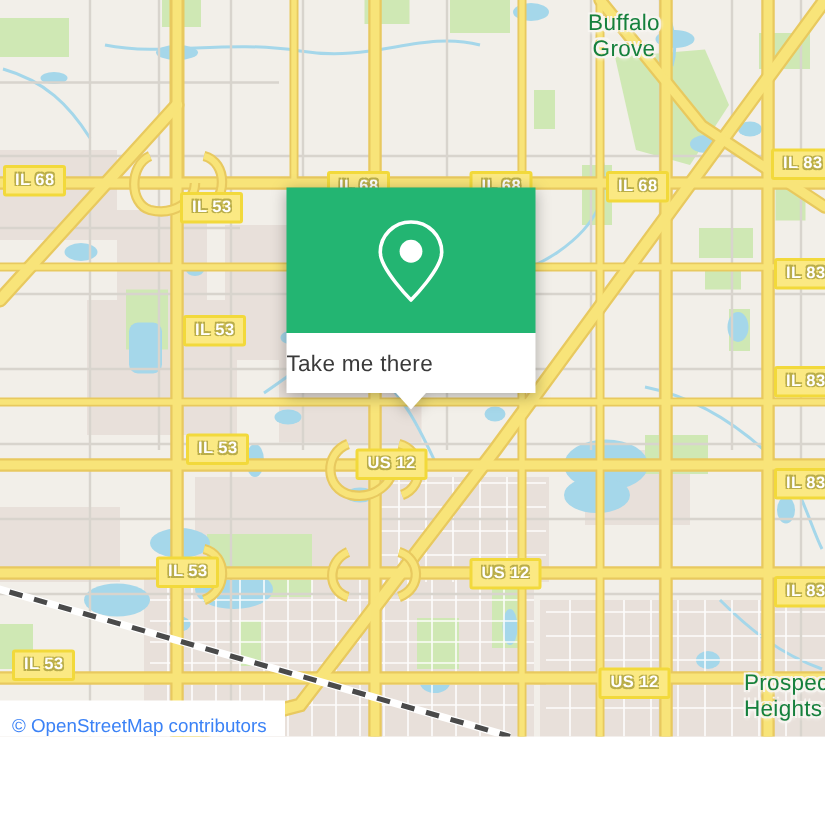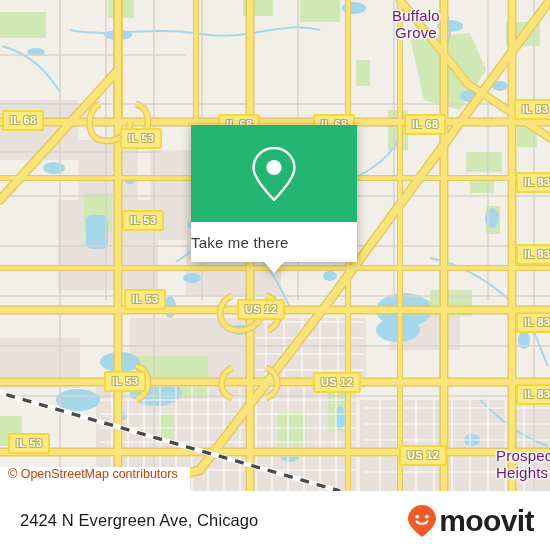--- a/index.html
+++ b/index.html
@@ -21,21 +21,21 @@
     left: 0; top: 0;
     width: 550px; height: 491px;
     background: #f2efe9;
     overflow: hidden;
   }
   .map-svg { position: absolute; left: 0; top: 0; }
 
   
   .place-label {
     position: absolute;
-    color: #701a75;
+    color: #15803d;
     font-size: 15px;
     line-height: 15px;
     letter-spacing: .2px;
     text-align: center;
     text-shadow:
       -1.4px -1.4px 0 #f7f5f1, 1.4px -1.4px 0 #f7f5f1,
       -1.4px 1.4px 0 #f7f5f1,  1.4px 1.4px 0 #f7f5f1,
       0 2px 2px #f7f5f1, 2px 0 2px #f7f5f1;
     white-space: nowrap;
     pointer-events: none;
@@ -60,22 +60,22 @@
   }
 
   
   .attrib {
     position: absolute;
     left: 0; bottom: 0;
     height: 24px;
     background: #ffffff;
     padding: 0 12px 0 8px;
     display: flex;
-    align-items: flex-start;
-    color: #c2410c;
+    align-items: flex-end;
+    color: #3b82f6;
     font-size: 12.5px;
     white-space: nowrap;
   }
 
   
   .popup {
     position: absolute;
     left: 191px; top: 125px;
     width: 166px;
     filter: drop-shadow(0 2px 5px rgba(0,0,0,.30));
@@ -363,28 +363,14 @@
         <span class="popup-label">Take me there</span>
       </div>
       <div class="popup-tail"></div>
     </div>
 
     <div class="attrib">
       <span>© OpenStreetMap contributors</span>
     </div>
   </div>
 
-  <div class="footer">
-    <span class="footer-address">2424 N Evergreen Ave, Chicago</span>
-
-    <div class="brand">
-      <svg width="30" height="34" viewBox="0 0 30 34">
-        <path d="M15 1 C7.3 1 1 7.2 1 14.8 C1 23.3 15 33 15 33
-                 C15 33 29 23.3 29 14.8 C29 7.2 22.7 1 15 1 Z" fill="#ef5a28"></path>
-        <circle cx="10.2" cy="12.6" r="1.9" fill="#ffffff"></circle>
-        <circle cx="19.8" cy="12.6" r="1.9" fill="#ffffff"></circle>
-        <path d="M9.6 17.4 C11.6 20.6 18.4 20.6 20.4 17.4" fill="none" stroke="#ffffff" stroke-width="2" stroke-linecap="round"></path>
-      </svg>
-      <span class="brand-word">moovit</span>
-    </div>
-  </div>
 
 </div>
 
 </body></html>

